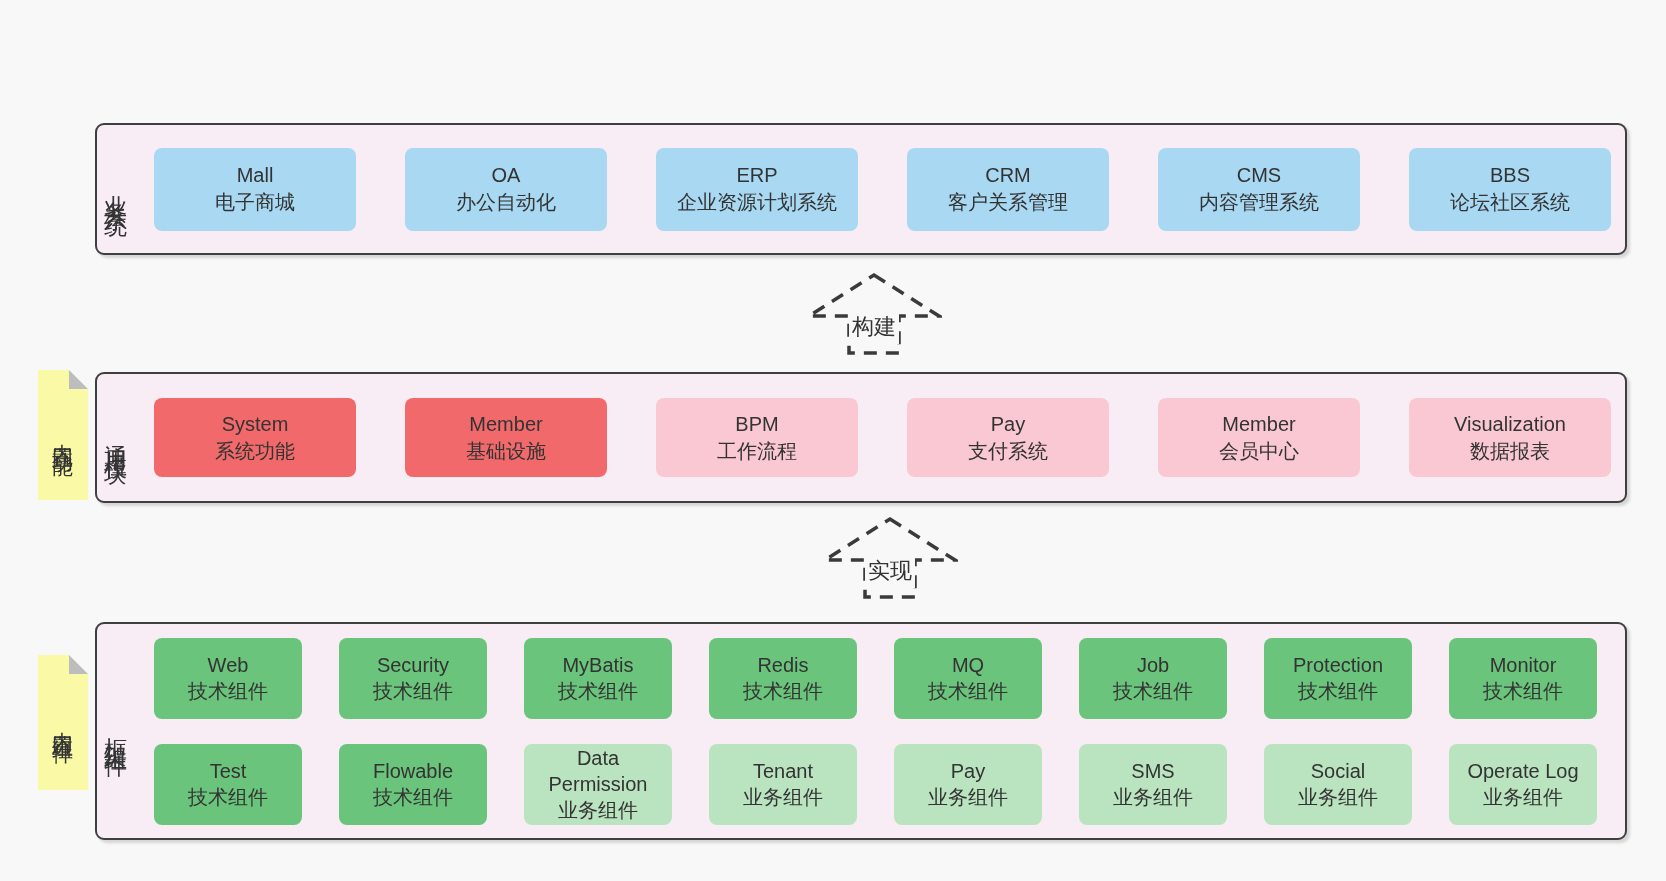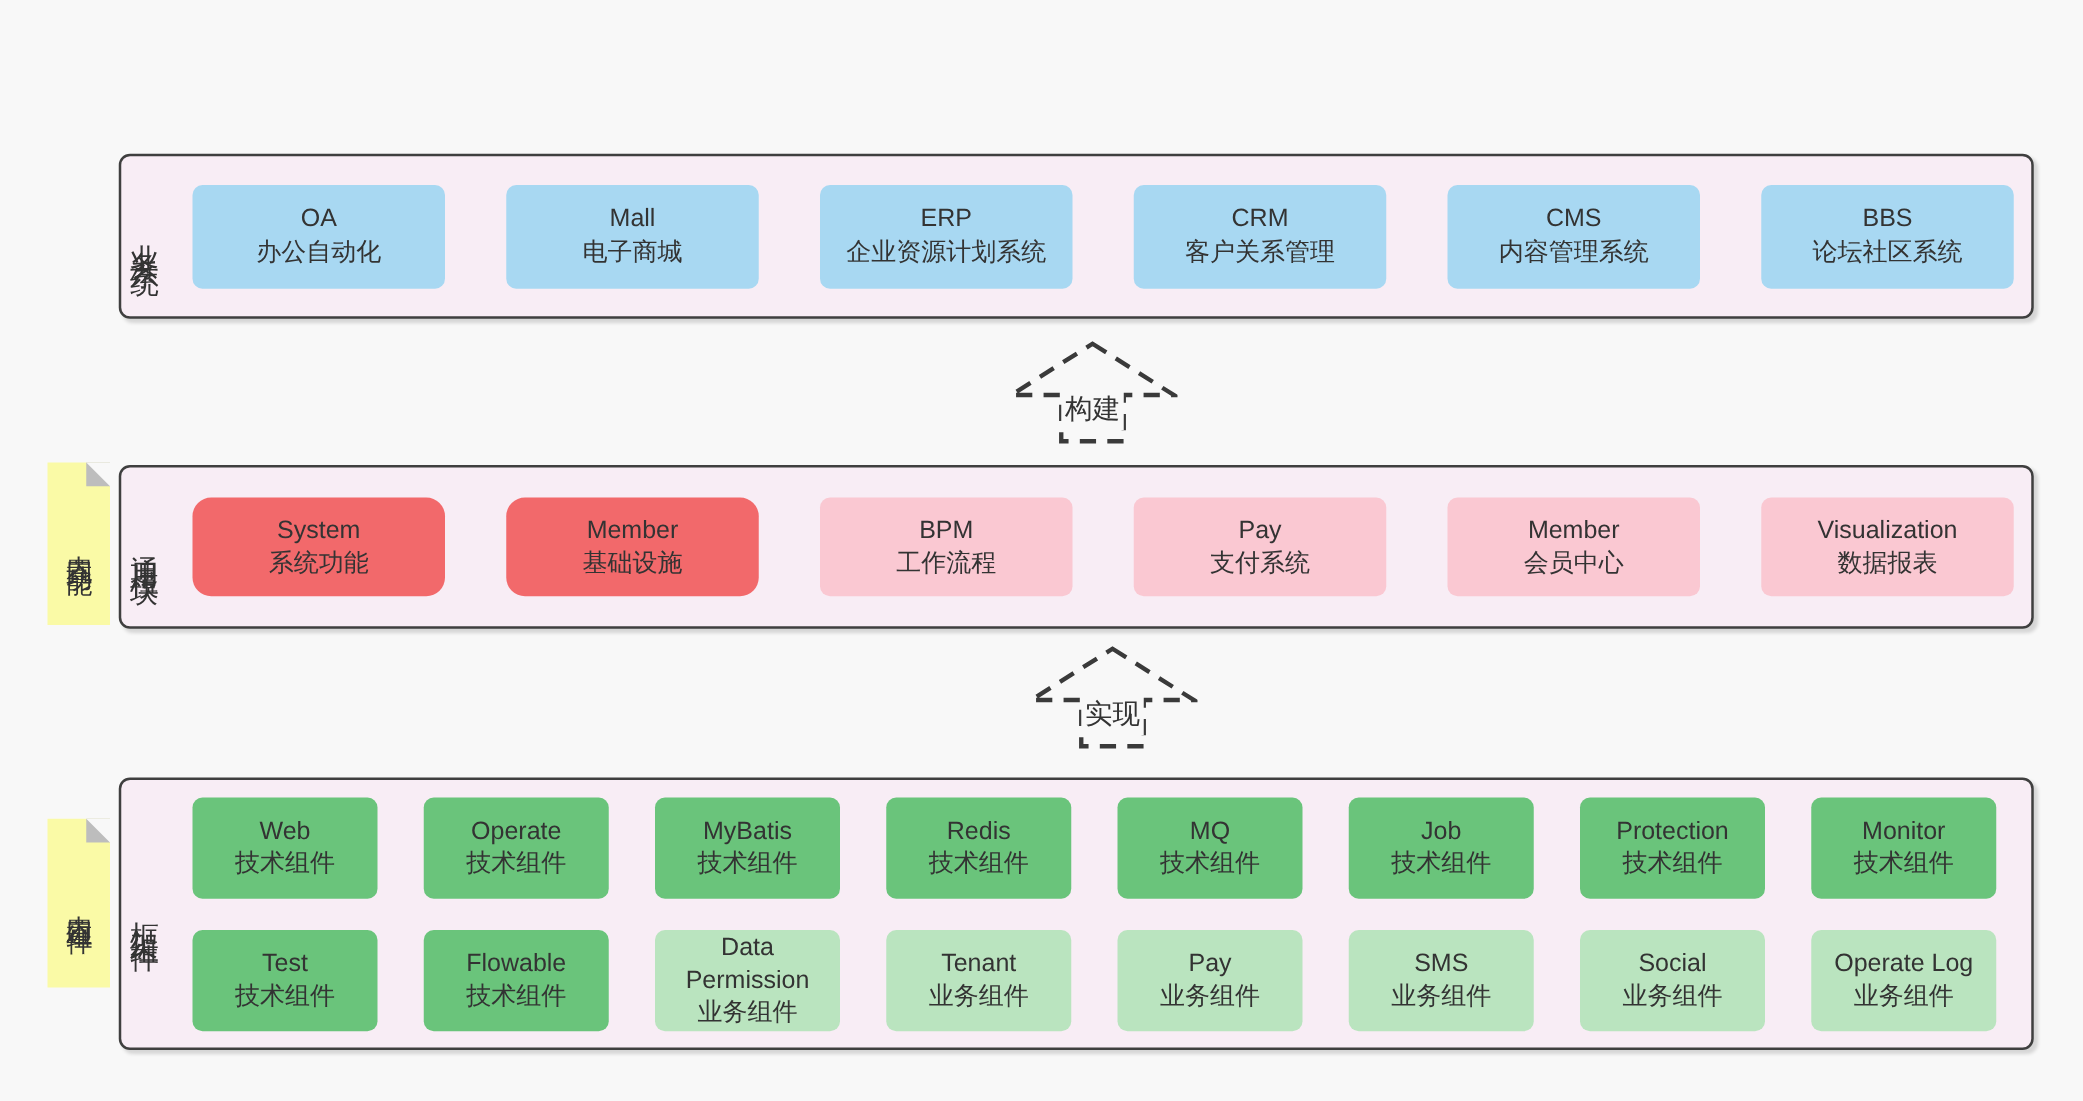--- a/index.html
+++ b/index.html
@@ -49,21 +49,21 @@
   .box{
     border-radius:8px;
     display:flex;flex-direction:column;justify-content:center;align-items:center;
     text-align:center;font-size:20px;line-height:27px;color:var(--text);
     padding:2px 6px;
   }
   #panel-business .box{width:202px;height:83px;}
   #panel-modules .box{width:202px;height:79px;}
   #panel-components .box{width:148px;height:81px;line-height:26px;}
   .box.blue{background:var(--blue);}
-  .box.red{background:var(--red);border-radius:15px;}
+  .box.red{background:var(--red);}
   .box.pink{background:var(--pink);}
   .box.green{background:var(--green);align-items:center;}
   .box.green-light{background:var(--green-light);}
 
   
   .sticky{position:absolute;left:38px;width:50px;background:var(--sticky);}
   #sticky-modules{top:370px;height:130px;}
   #sticky-components{top:655px;height:135px;}
   .sticky-fold{
     position:absolute;top:0;right:0;width:0;height:0;
@@ -91,26 +91,26 @@
 </head>
 <body>
 
 <div class="canvas">
 
   <section class="panel" id="panel-business">
     <div class="panel-label">业务系统</div>
     <div class="rows">
         <div class="box-row">
           <div class="box blue">
+            <div class="box-name">Mall</div>
+            <div class="box-desc">电子商城</div>
+          </div>
+          <div class="box blue">
             <div class="box-name">OA</div>
             <div class="box-desc">办公自动化</div>
-          </div>
-          <div class="box blue">
-            <div class="box-name">Mall</div>
-            <div class="box-desc">电子商城</div>
           </div>
           <div class="box blue">
             <div class="box-name">ERP</div>
             <div class="box-desc">企业资源计划系统</div>
           </div>
           <div class="box blue">
             <div class="box-name">CRM</div>
             <div class="box-desc">客户关系管理</div>
           </div>
           <div class="box blue">
@@ -181,21 +181,21 @@
   </div>
   <section class="panel" id="panel-components">
     <div class="panel-label">框架组件</div>
     <div class="rows">
         <div class="box-row">
           <div class="box green">
             <div class="box-name">Web</div>
             <div class="box-desc">技术组件</div>
           </div>
           <div class="box green">
-            <div class="box-name">Operate</div>
+            <div class="box-name">Security</div>
             <div class="box-desc">技术组件</div>
           </div>
           <div class="box green">
             <div class="box-name">MyBatis</div>
             <div class="box-desc">技术组件</div>
           </div>
           <div class="box green">
             <div class="box-name">Redis</div>
             <div class="box-desc">技术组件</div>
           </div>

